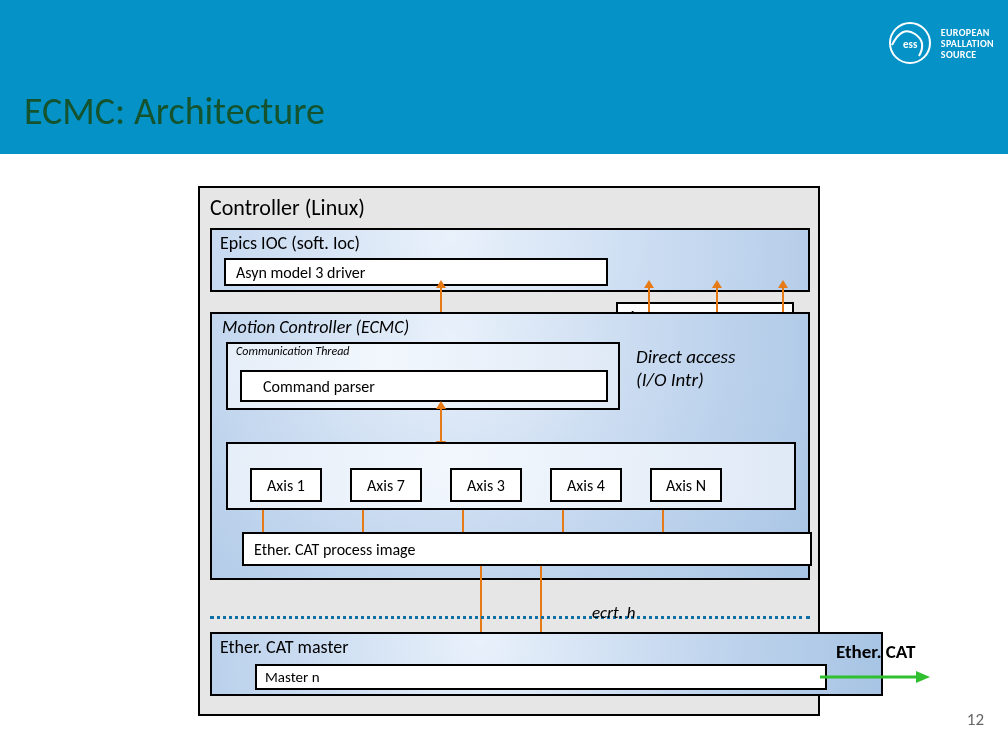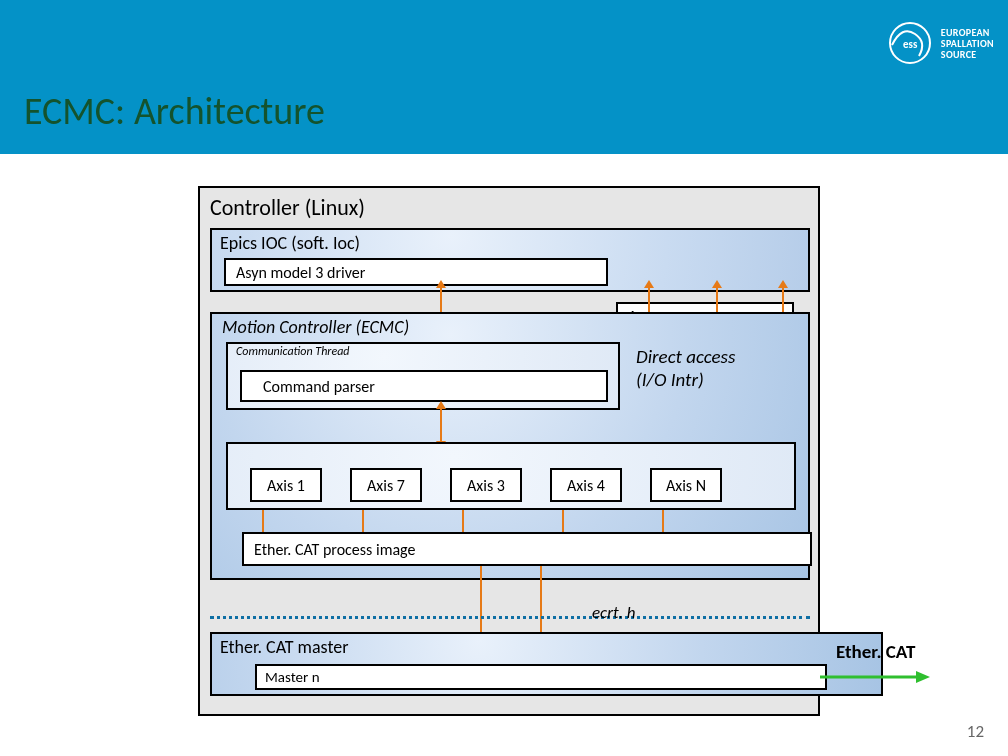--- a/index.html
+++ b/index.html
@@ -138,21 +138,21 @@
 
   .ethercat-label {
     position: absolute; left: 836px; top: 640px;
     font-size: 19px; font-weight: 700;
   }
   .green-arrow {
     position: absolute; left: 820px; top: 669px;
     width: 110px; height: 16px;
   }
   .page-num {
-    position: absolute; right: 24px; bottom: 14px;
+    position: absolute; right: 24px; bottom: 26px;
     font-size: 17px; color: #666;
   }
 
   
   .varrow {
     position: absolute; width: 2px; background: #e67a17;
     z-index: 0;
   }
   .varrow::before, .varrow::after {
     content: ""; position: absolute; left: -4px;

